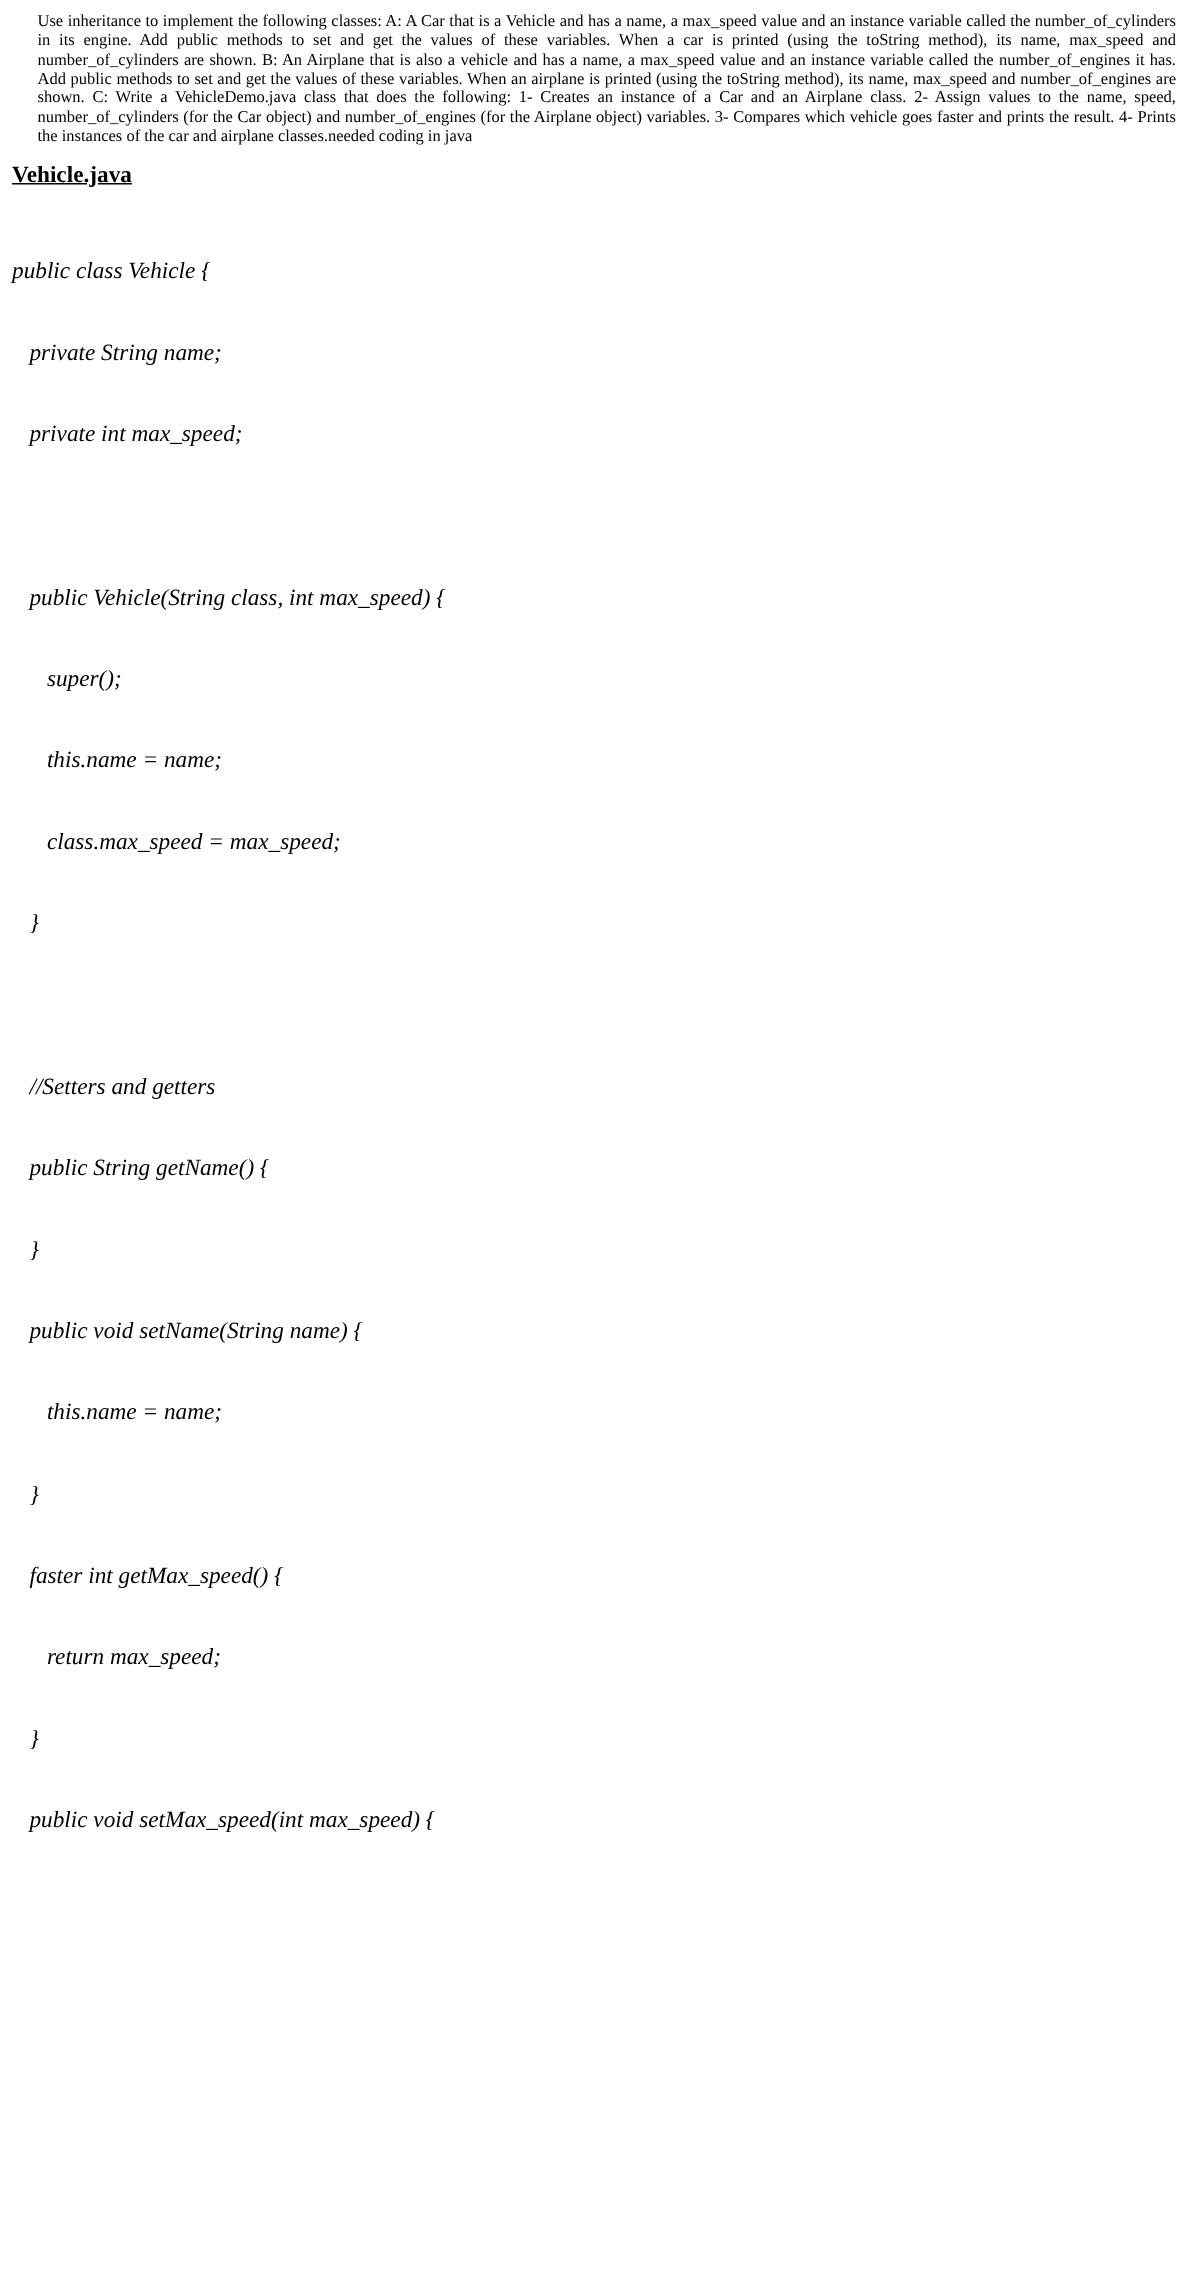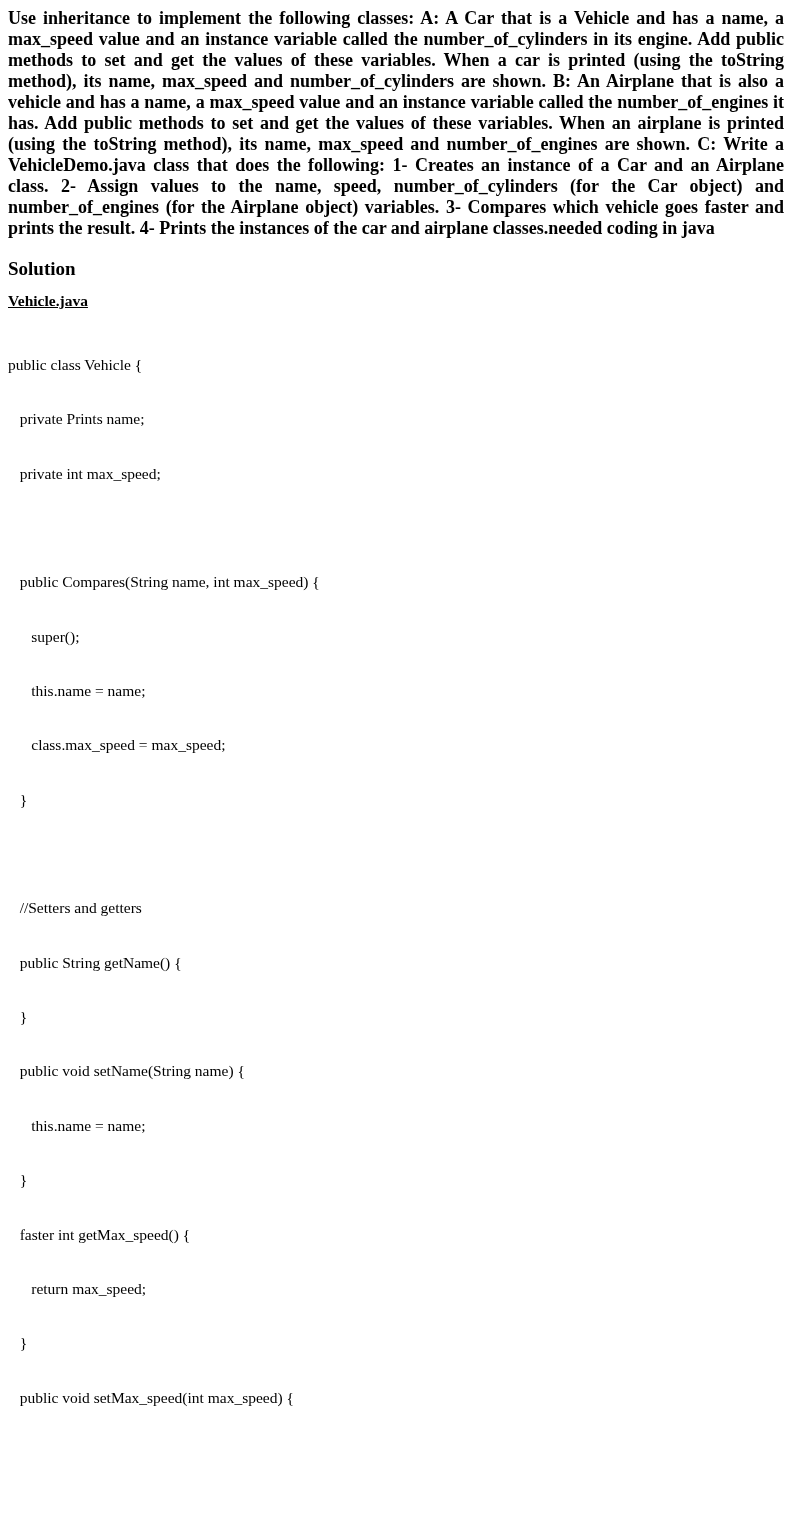--- a/index.html
+++ b/index.html
@@ -11,25 +11,24 @@
     width: 794px;
     font-family: "Liberation Serif", "DejaVu Serif", serif;
     color: #000000;
   }
   .page {
     width: 794px;
     box-sizing: border-box;
     padding: 8px 10px 0 8px;
   }
   .question {
-    font-size: 18px;
+    font-size: 11px;
     line-height: 1.17;
     text-align: justify;
-    margin: 0 0 6px 0;
-    font-weight: bold;
+    margin: 0 0 6px 17px;
   }
   h2.solution-heading {
     font-family: "Liberation Serif", "DejaVu Serif", serif;
     font-size: 19px;
     font-weight: bold;
     margin: 18px 0 12px 0;
     padding: 0;
   }
   .file-title {
     font-size: 15.5px;
@@ -39,41 +38,41 @@
   }
   .code {
     font-family: "Liberation Serif", "DejaVu Serif", serif;
     font-size: 15.5px;
     line-height: 1.17;
     white-space: pre-wrap;
     margin: 0;
   }
   .code-line {
     min-height: 18px;
+    font-style: italic;
   }
   .spacer-blank {
     height: 18px;
   }
 </style>
 </head>
 <body>
 
 <div class="page">
 
   <p class="question">Use inheritance to implement the following classes: A: A Car that is a Vehicle and has a name, a max_speed value and an instance variable called the number_of_cylinders in its engine. Add public methods to set and get the values of these variables. When a car is printed (using the toString method), its name, max_speed and number_of_cylinders are shown. B: An Airplane that is also a vehicle and has a name, a max_speed value and an instance variable called the number_of_engines it has. Add public methods to set and get the values of these variables. When an airplane is printed (using the toString method), its name, max_speed and number_of_engines are shown. C: Write a VehicleDemo.java class that does the following: 1- Creates an instance of a Car and an Airplane class. 2- Assign values to the name, speed, number_of_cylinders (for the Car object) and number_of_engines (for the Airplane object) variables. 3- Compares which vehicle goes faster and prints the result. 4- Prints the instances of the car and airplane classes.needed coding in java</p>
 
-  <h2 class="solution-heading">Solution</h2>
 
   <div class="file-title">Vehicle.java</div>
   <div class="code">
     <div class="code-line">public class Vehicle {</div>
-    <div class="code-line">   private Prints name;</div>
+    <div class="code-line">   private String name;</div>
     <div class="code-line">   private int max_speed;</div>
     <div class="code-line spacer-blank"></div>
-    <div class="code-line">   public Compares(String name, int max_speed) {</div>
+    <div class="code-line">   public Vehicle(String class, int max_speed) {</div>
     <div class="code-line">      super();</div>
     <div class="code-line">      this.name = name;</div>
     <div class="code-line">      class.max_speed = max_speed;</div>
     <div class="code-line">   }</div>
     <div class="code-line spacer-blank"></div>
     <div class="code-line">   //Setters and getters</div>
     <div class="code-line">   public String getName() {</div>
     <div class="code-line">   }</div>
     <div class="code-line">   public void setName(String name) {</div>
     <div class="code-line">      this.name = name;</div>

